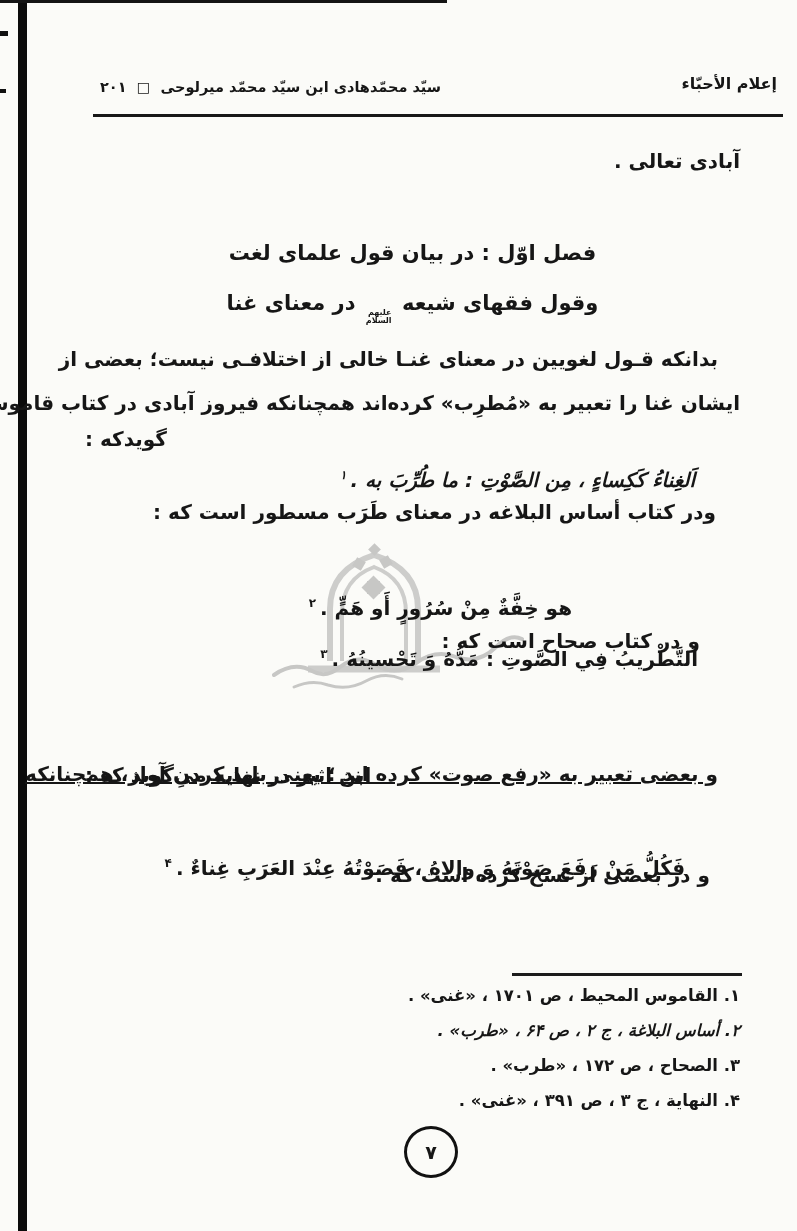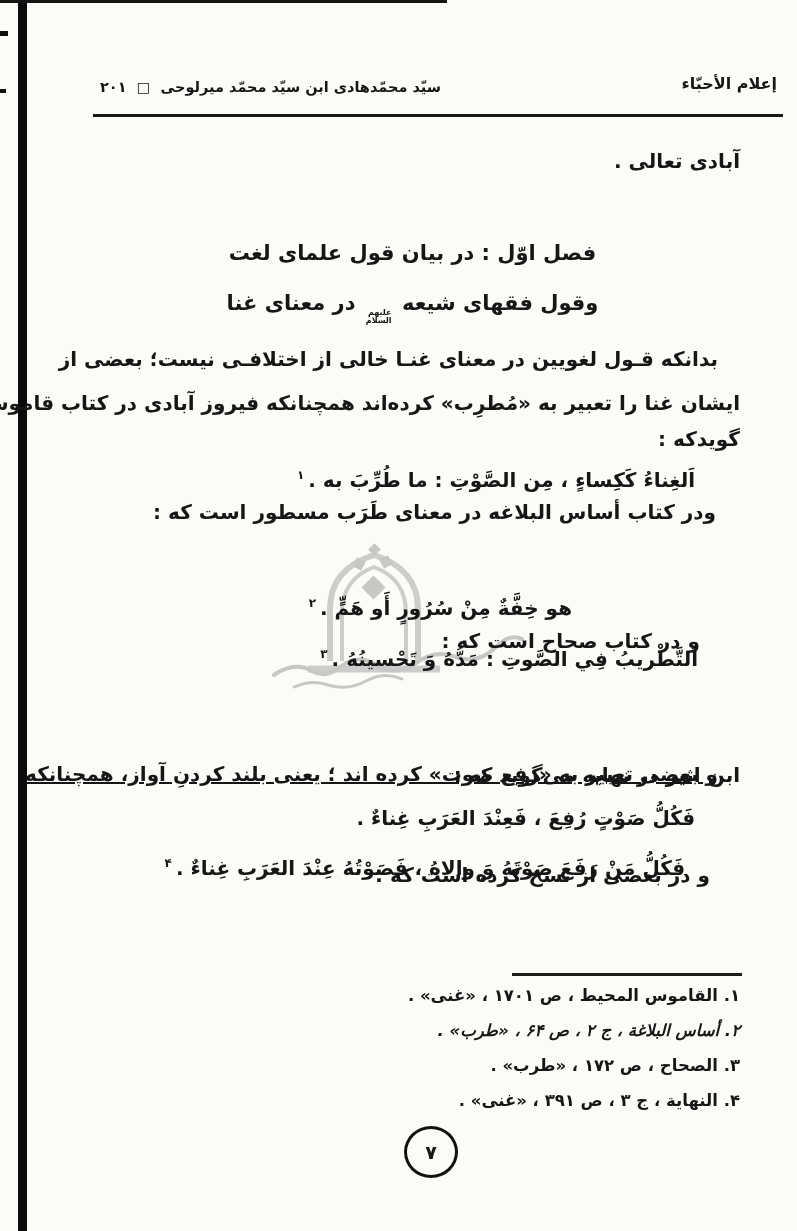--- a/index.html
+++ b/index.html
@@ -13,21 +13,21 @@
   
   .hdr{position:absolute;font-weight:bold;white-space:nowrap;z-index:2;text-align:center;}
   .hdr-title{top:74px;right:20px;font-size:16px;}
   .hdr-author{top:79px;left:95px;font-size:14.5px;direction:rtl;}
   .hdr-author span{margin-left:5px;}
   .hdr-rule{position:absolute;top:114px;left:93px;width:690px;height:3px;background:#171717;}
   
   .ln{position:absolute;right:57px;left:85px;font-size:20px;font-weight:bold;
       line-height:30px;white-space:nowrap;text-align:right;z-index:2;}
   .ln.center{text-align:center;}
-  .ln.lflush{text-align:right;}
+  .ln.lflush{text-align:left;}
   .ln.head{font-size:21px;}
   sup.fnref{font-size:12px;margin-right:4px;}
   .honorific{display:inline-flex;flex-direction:column;align-items:flex-start;
              font-size:8px;line-height:7.5px;font-weight:bold;vertical-align:-5px;margin:0 3px;}
   
   .fn-rule{position:absolute;top:973px;left:512px;width:230px;height:3px;background:#1c1c1c;}
   .fn{position:absolute;right:57px;font-size:16.5px;font-weight:bold;white-space:nowrap;z-index:2;}
   
   .pgnum{position:absolute;left:404px;top:1126px;width:48px;height:46px;border:3px solid #111;
          border-radius:50%;text-align:center;line-height:46px;font-size:19px;font-weight:bold;z-index:2;}
@@ -83,42 +83,39 @@
       <span>علیهم</span>
       <span>السلام</span>
     </span>
     <span>در معنای غنا</span>
   </div>
 
   <div class="ln" style="top:344px;text-indent:22px;">بدانکه قـول لغویین در معنای غنـا خالی از اختلافـی نیست؛ بعضی از</div>
   <div class="ln" style="top:388px;">ایشان غنا را تعبیر به «مُطرِب» کرده‌اند همچنانکه فیروز آبادی در کتاب قاموس</div>
   <div class="ln lflush" style="top:424px;">گویدکه :</div>
 
-  <div class="ln" style="top:460px;padding-right:45px;">
+  <div class="ln" style="top:460px;padding-right:45px;font-style:italic;">
     <span>اَلغِناءُ کَکِساءٍ ، مِن الصَّوْتِ : ما طُرِّبَ به .</span><sup class="fnref">۱</sup>
   </div>
 
   <div class="ln" style="top:497px;padding-right:24px;">ودر کتاب أساس البلاغه در معنای طَرَب مسطور است که :</div>
 
   <div class="ln" style="top:588px;padding-right:168px;">
     <span>هو خِفَّةٌ مِنْ سُرُورٍ أَو هَمٍّ .</span><sup class="fnref">۲</sup>
   </div>
 
   <div class="ln" style="top:626px;padding-right:40px;">و در کتاب صحاح است که :</div>
 
   <div class="ln" style="top:639px;padding-right:42px;">
     <span>اَلتَّطْریبُ فِي الصَّوتِ : مَدُّهُ وَ تَحْسینُهُ .</span><sup class="fnref">۳</sup>
   </div>
 
   <div class="ln" style="top:759px;text-indent:22px;text-decoration:underline;">و بعضی تعبیر به «رفع صوت» کرده اند ؛ یعنی بلند کردنِ آواز، همچنانکه</div>
   <div class="ln lflush" style="top:760px;">ابن اثیر در نهایه می‌گوید که :</div>
 
-  <div class="ln" style="top:803px;padding-right:45px;">
-    <span>فَکُلُّ صَوْتٍ رُفِعَ ، فَعِنْدَ العَرَبِ غِناءٌ .</span>
-  </div>
 
   <div class="ln" style="top:860px;padding-right:30px;">و در بعضی از نسخ کرده است که :</div>
 
   <div class="ln" style="top:848px;padding-right:55px;">
     <span>فَکُلُّ مَنْ رَفَعَ صَوْتَهُ وَ والاهُ ، فَصَوْتُهُ عِنْدَ العَرَبِ غِناءٌ .</span><sup class="fnref">۴</sup>
   </div>
 
   <div class="fn-rule"></div>
   <div class="fn" style="top:986px;">۱. القاموس المحیط ، ص ۱۷۰۱ ، «غنی» .</div>
   <div class="fn" style="top:1021px;font-style:italic;">۲. أساس البلاغة ، ج ۲ ، ص ۶۴ ، «طرب» .</div>

